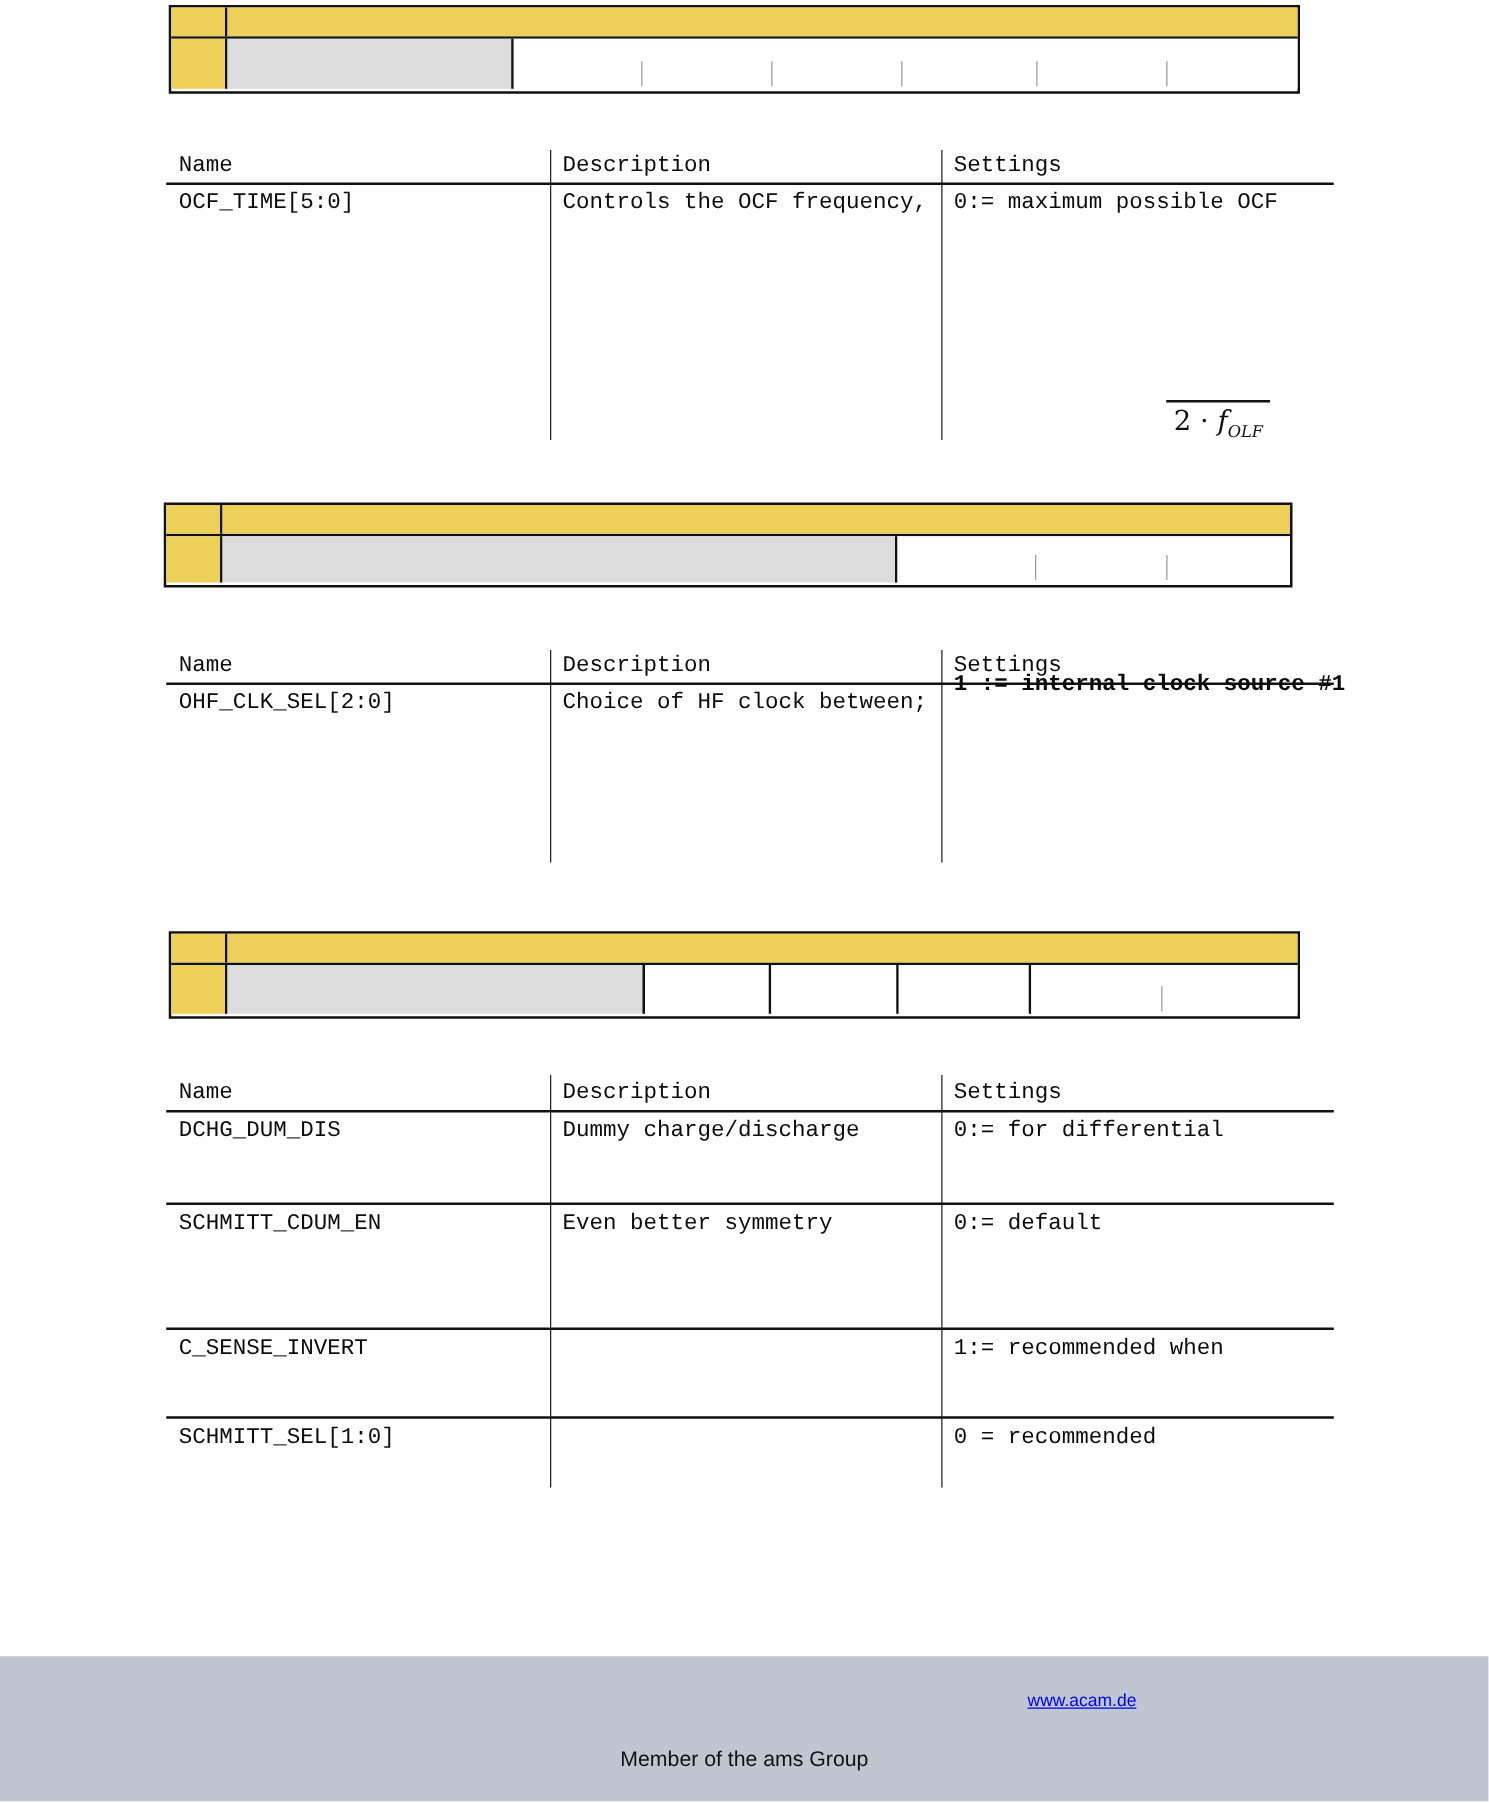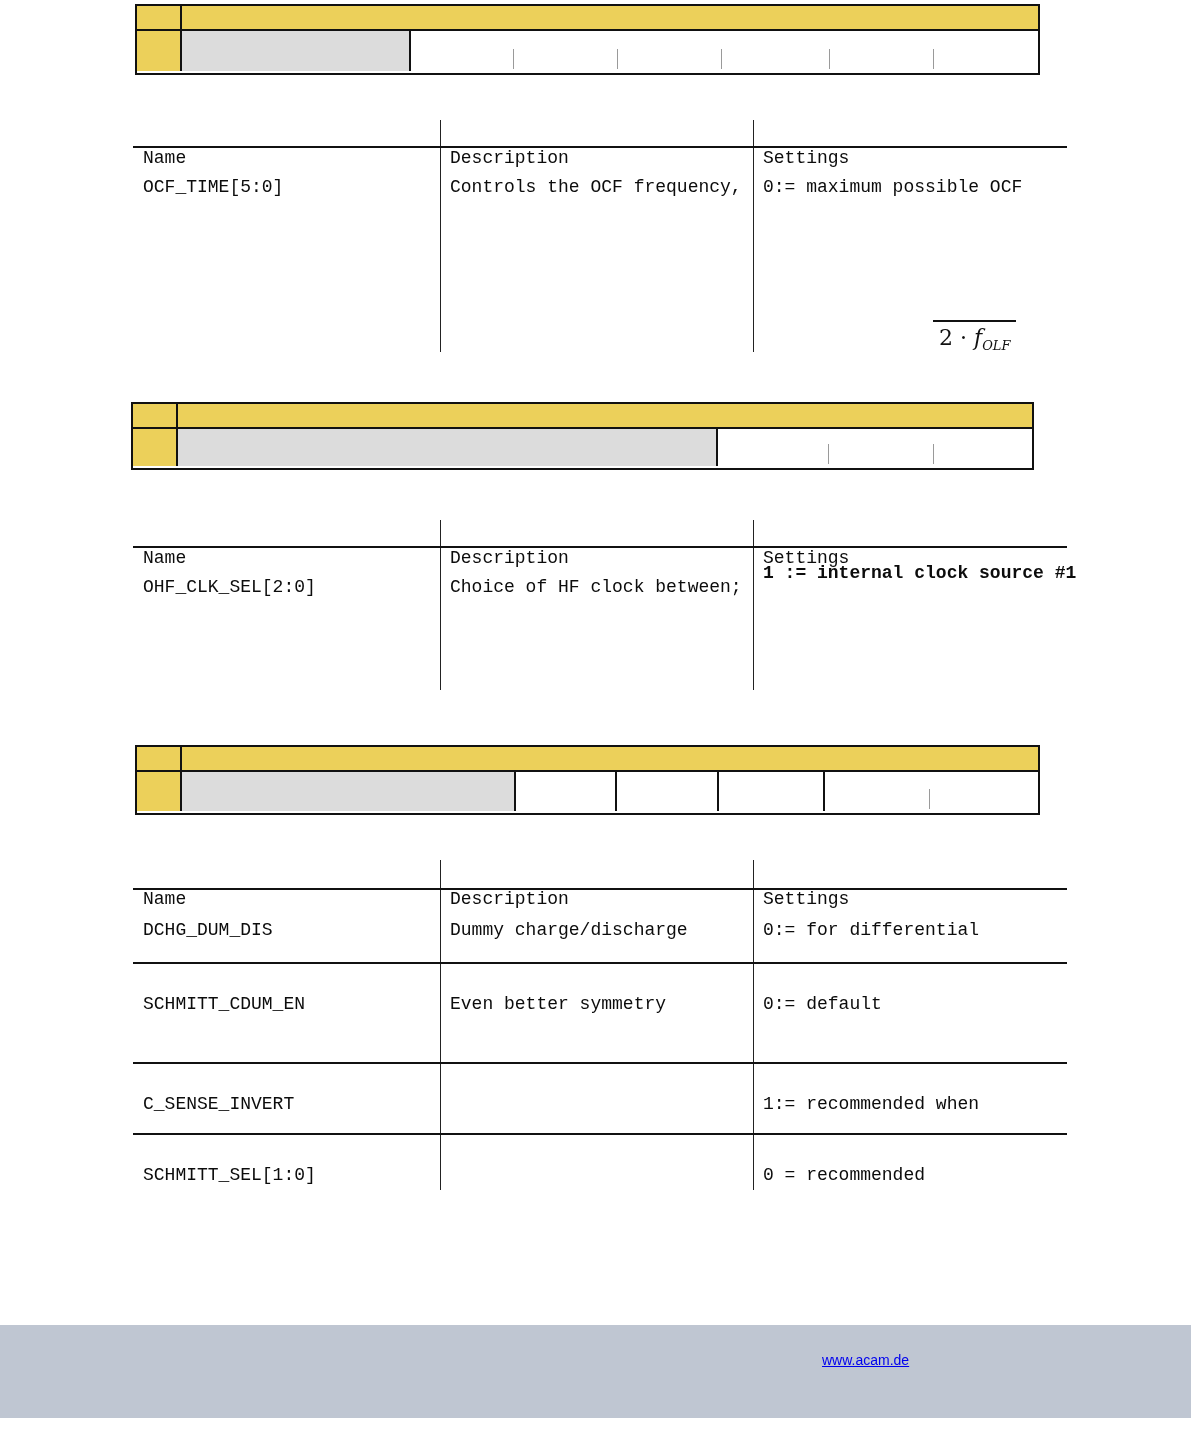--- a/index.html
+++ b/index.html
@@ -27,34 +27,34 @@
   .cell-gray{background:var(--gray);box-sizing:border-box;}
   .cell-white{flex:1;position:relative;background:#fff;}
   .pdiv{position:absolute;bottom:2px;width:1px;height:20px;background:#9a9a9a;}
   .bcell{box-sizing:border-box;border-right:2px solid var(--line);background:#fff;}
   
   .dtable{position:absolute;left:133px;width:934px;}
   .vdiv{position:absolute;top:0;width:1px;background:#222;}
   .vdiv.c1{left:307px;}
   .vdiv.c2{left:620px;}
   .hline{position:absolute;left:0;width:100%;height:2px;background:var(--line);}
-  .tcell{position:absolute;margin-top:25px;}
+  .tcell{position:absolute;}
   .colA{left:10px;}
   .colB{left:317px;}
   .colC{left:630px;}
   
   .formula{
     position:absolute;left:800px;top:200px;
     border-top:2px solid #111;padding:3px 6px 0 6px;
     font-family:"DejaVu Serif",serif;font-size:22px;color:#111;white-space:nowrap;
   }
   .formula .sym{font-style:italic;}
   .formula sub{font-style:italic;font-size:13px;}
   
-  .footer{position:absolute;left:0;top:1325px;width:1191px;height:93px;background:var(--footer);}
+  .footer{position:absolute;left:0;top:1325px;width:1191px;height:116px;background:var(--footer);}
   .acam-link{
     position:absolute;left:822px;top:27px;
     font-family:"Liberation Sans",sans-serif;font-size:14px;
     color:var(--link);text-decoration:underline;cursor:pointer;
   }
   .member{
     position:absolute;left:0;top:73px;width:100%;text-align:center;
     font-family:"Liberation Sans",sans-serif;font-size:17px;color:#111;
   }
 </style>
@@ -160,15 +160,16 @@
 
     <div class="tcell mono colA" style="top:208px;text-align:right;">C_SENSE_INVERT</div>
     <div class="tcell mono colC" style="top:208px;">1:= recommended when</div>
 
     <div class="tcell mono colA" style="top:279px;">SCHMITT_SEL[1:0]</div>
     <div class="tcell mono colC" style="top:279px;">0 = recommended</div>
   </div>
 
   <div class="footer">
     <a class="acam-link">www.acam.de</a>
+    <div class="member">Member of the ams Group</div>
   </div>
 
 </div>
 
 </body></html>

